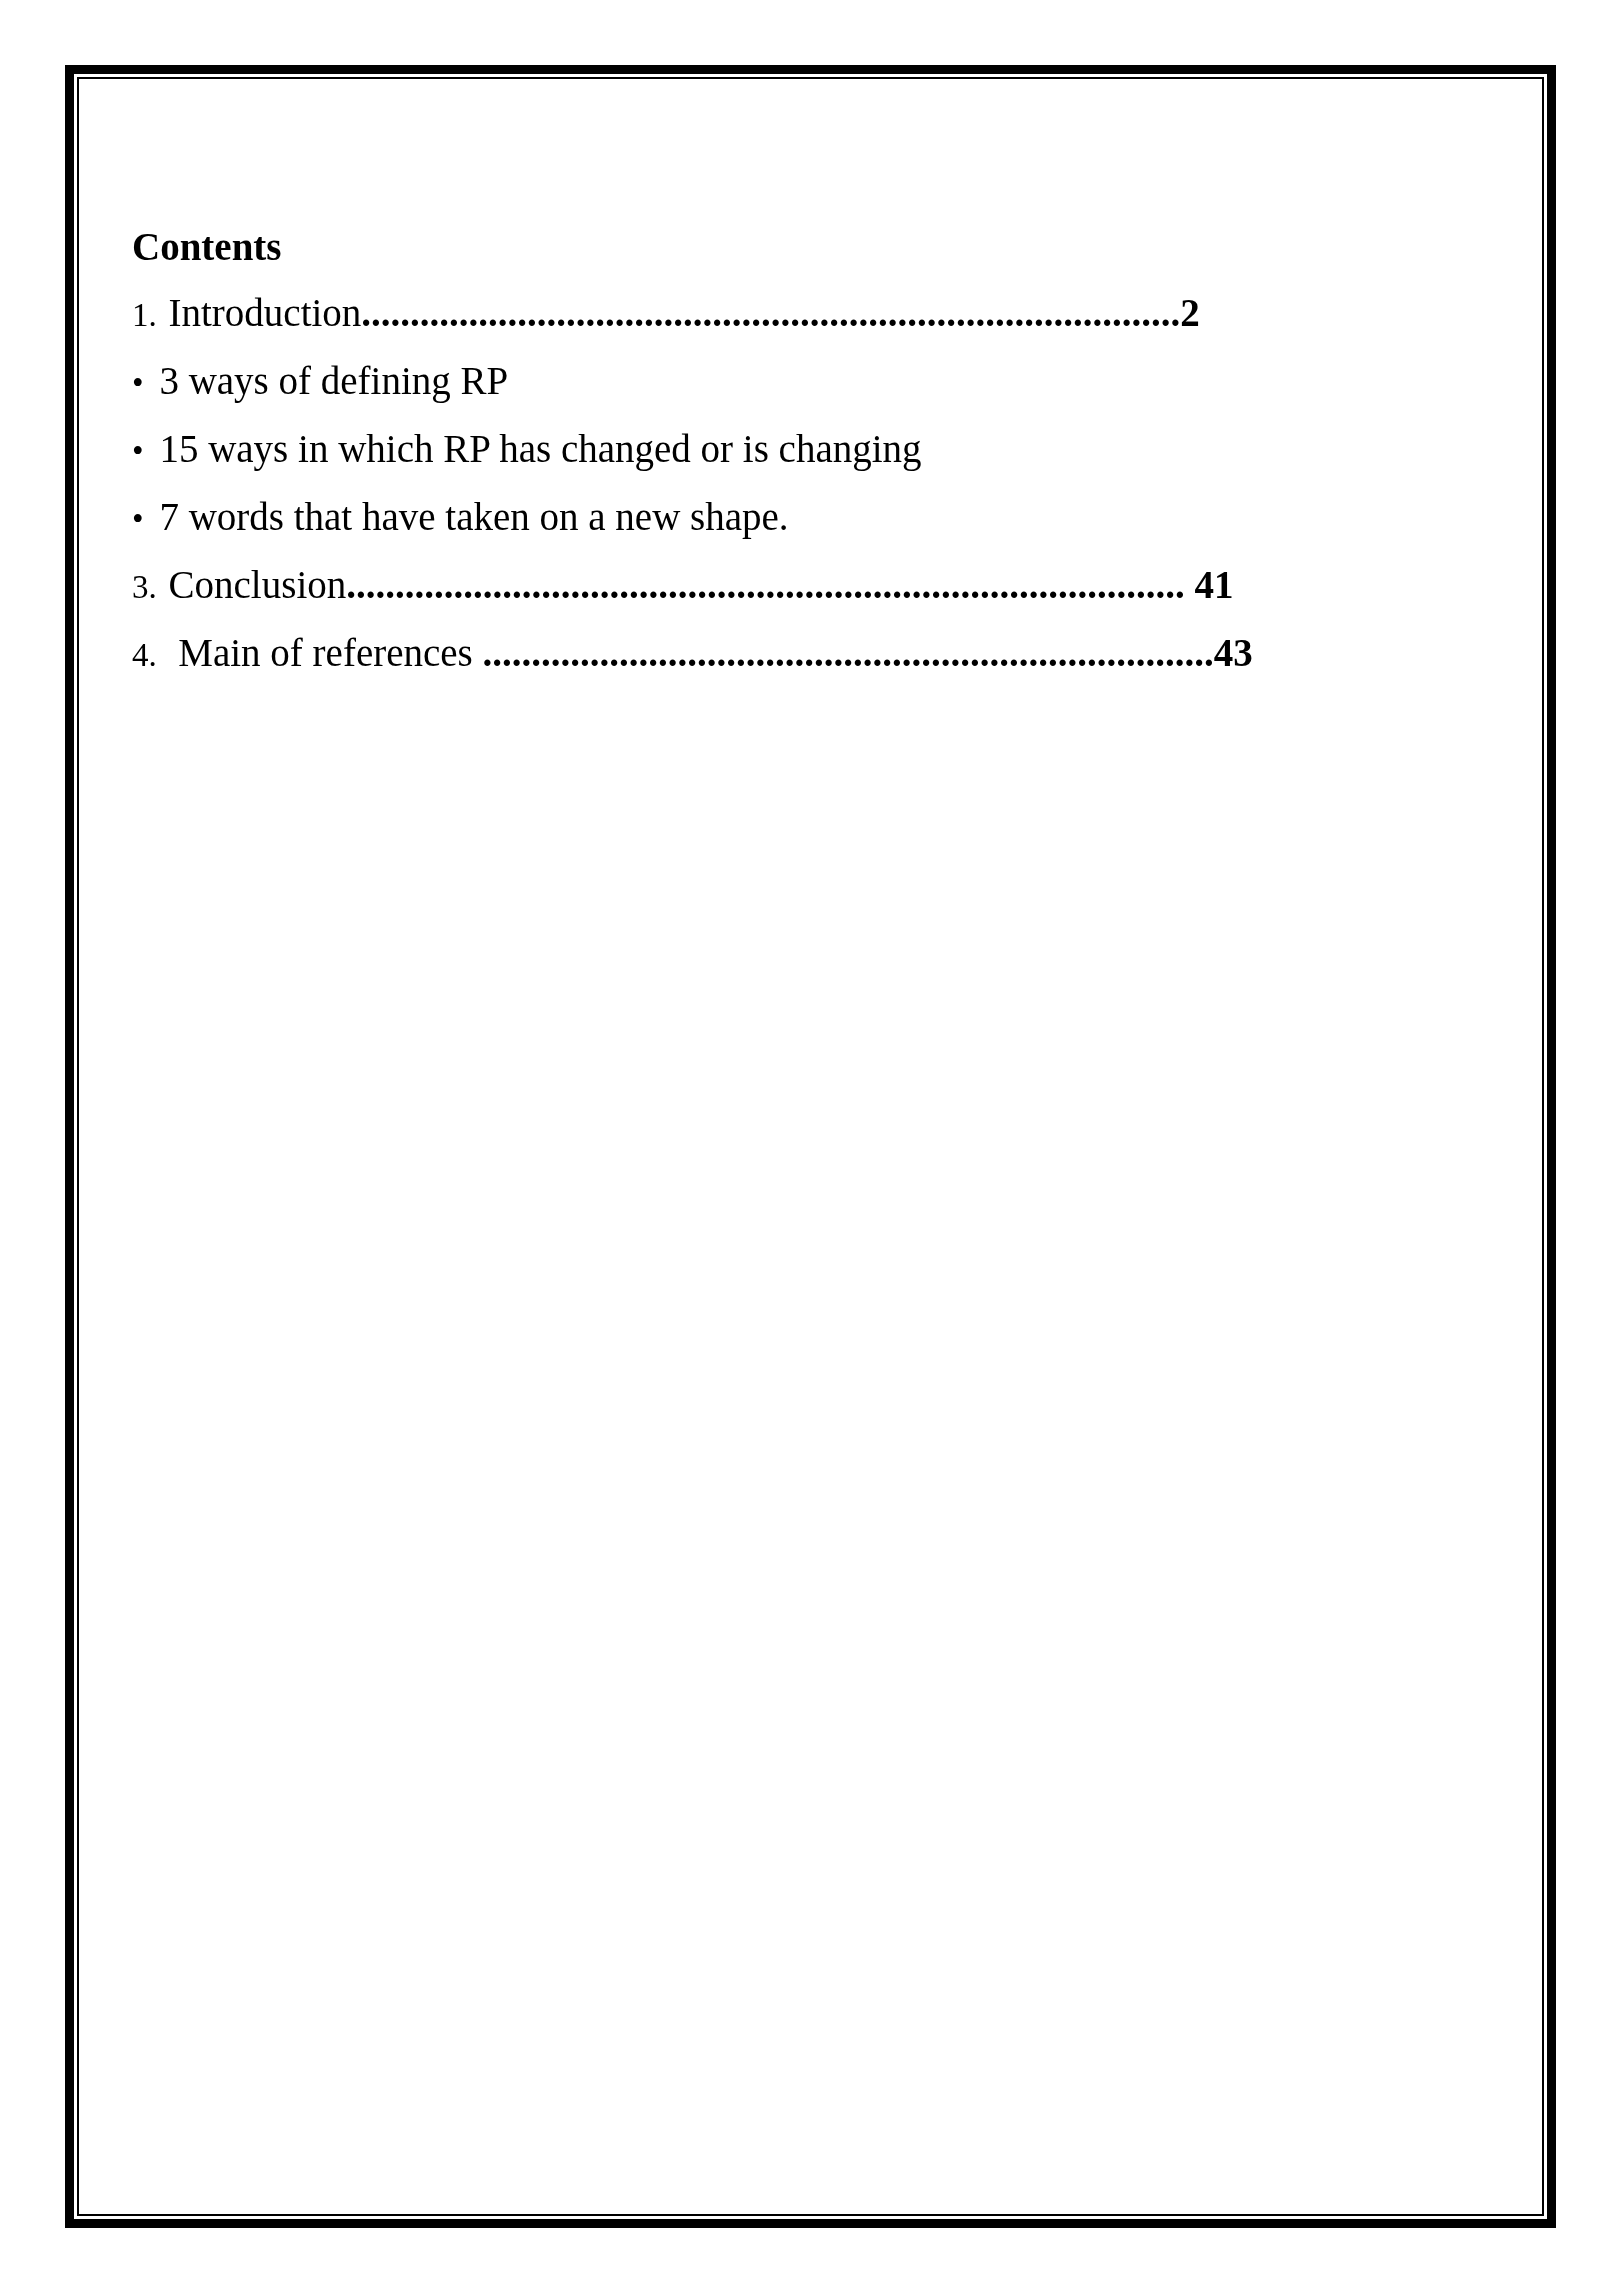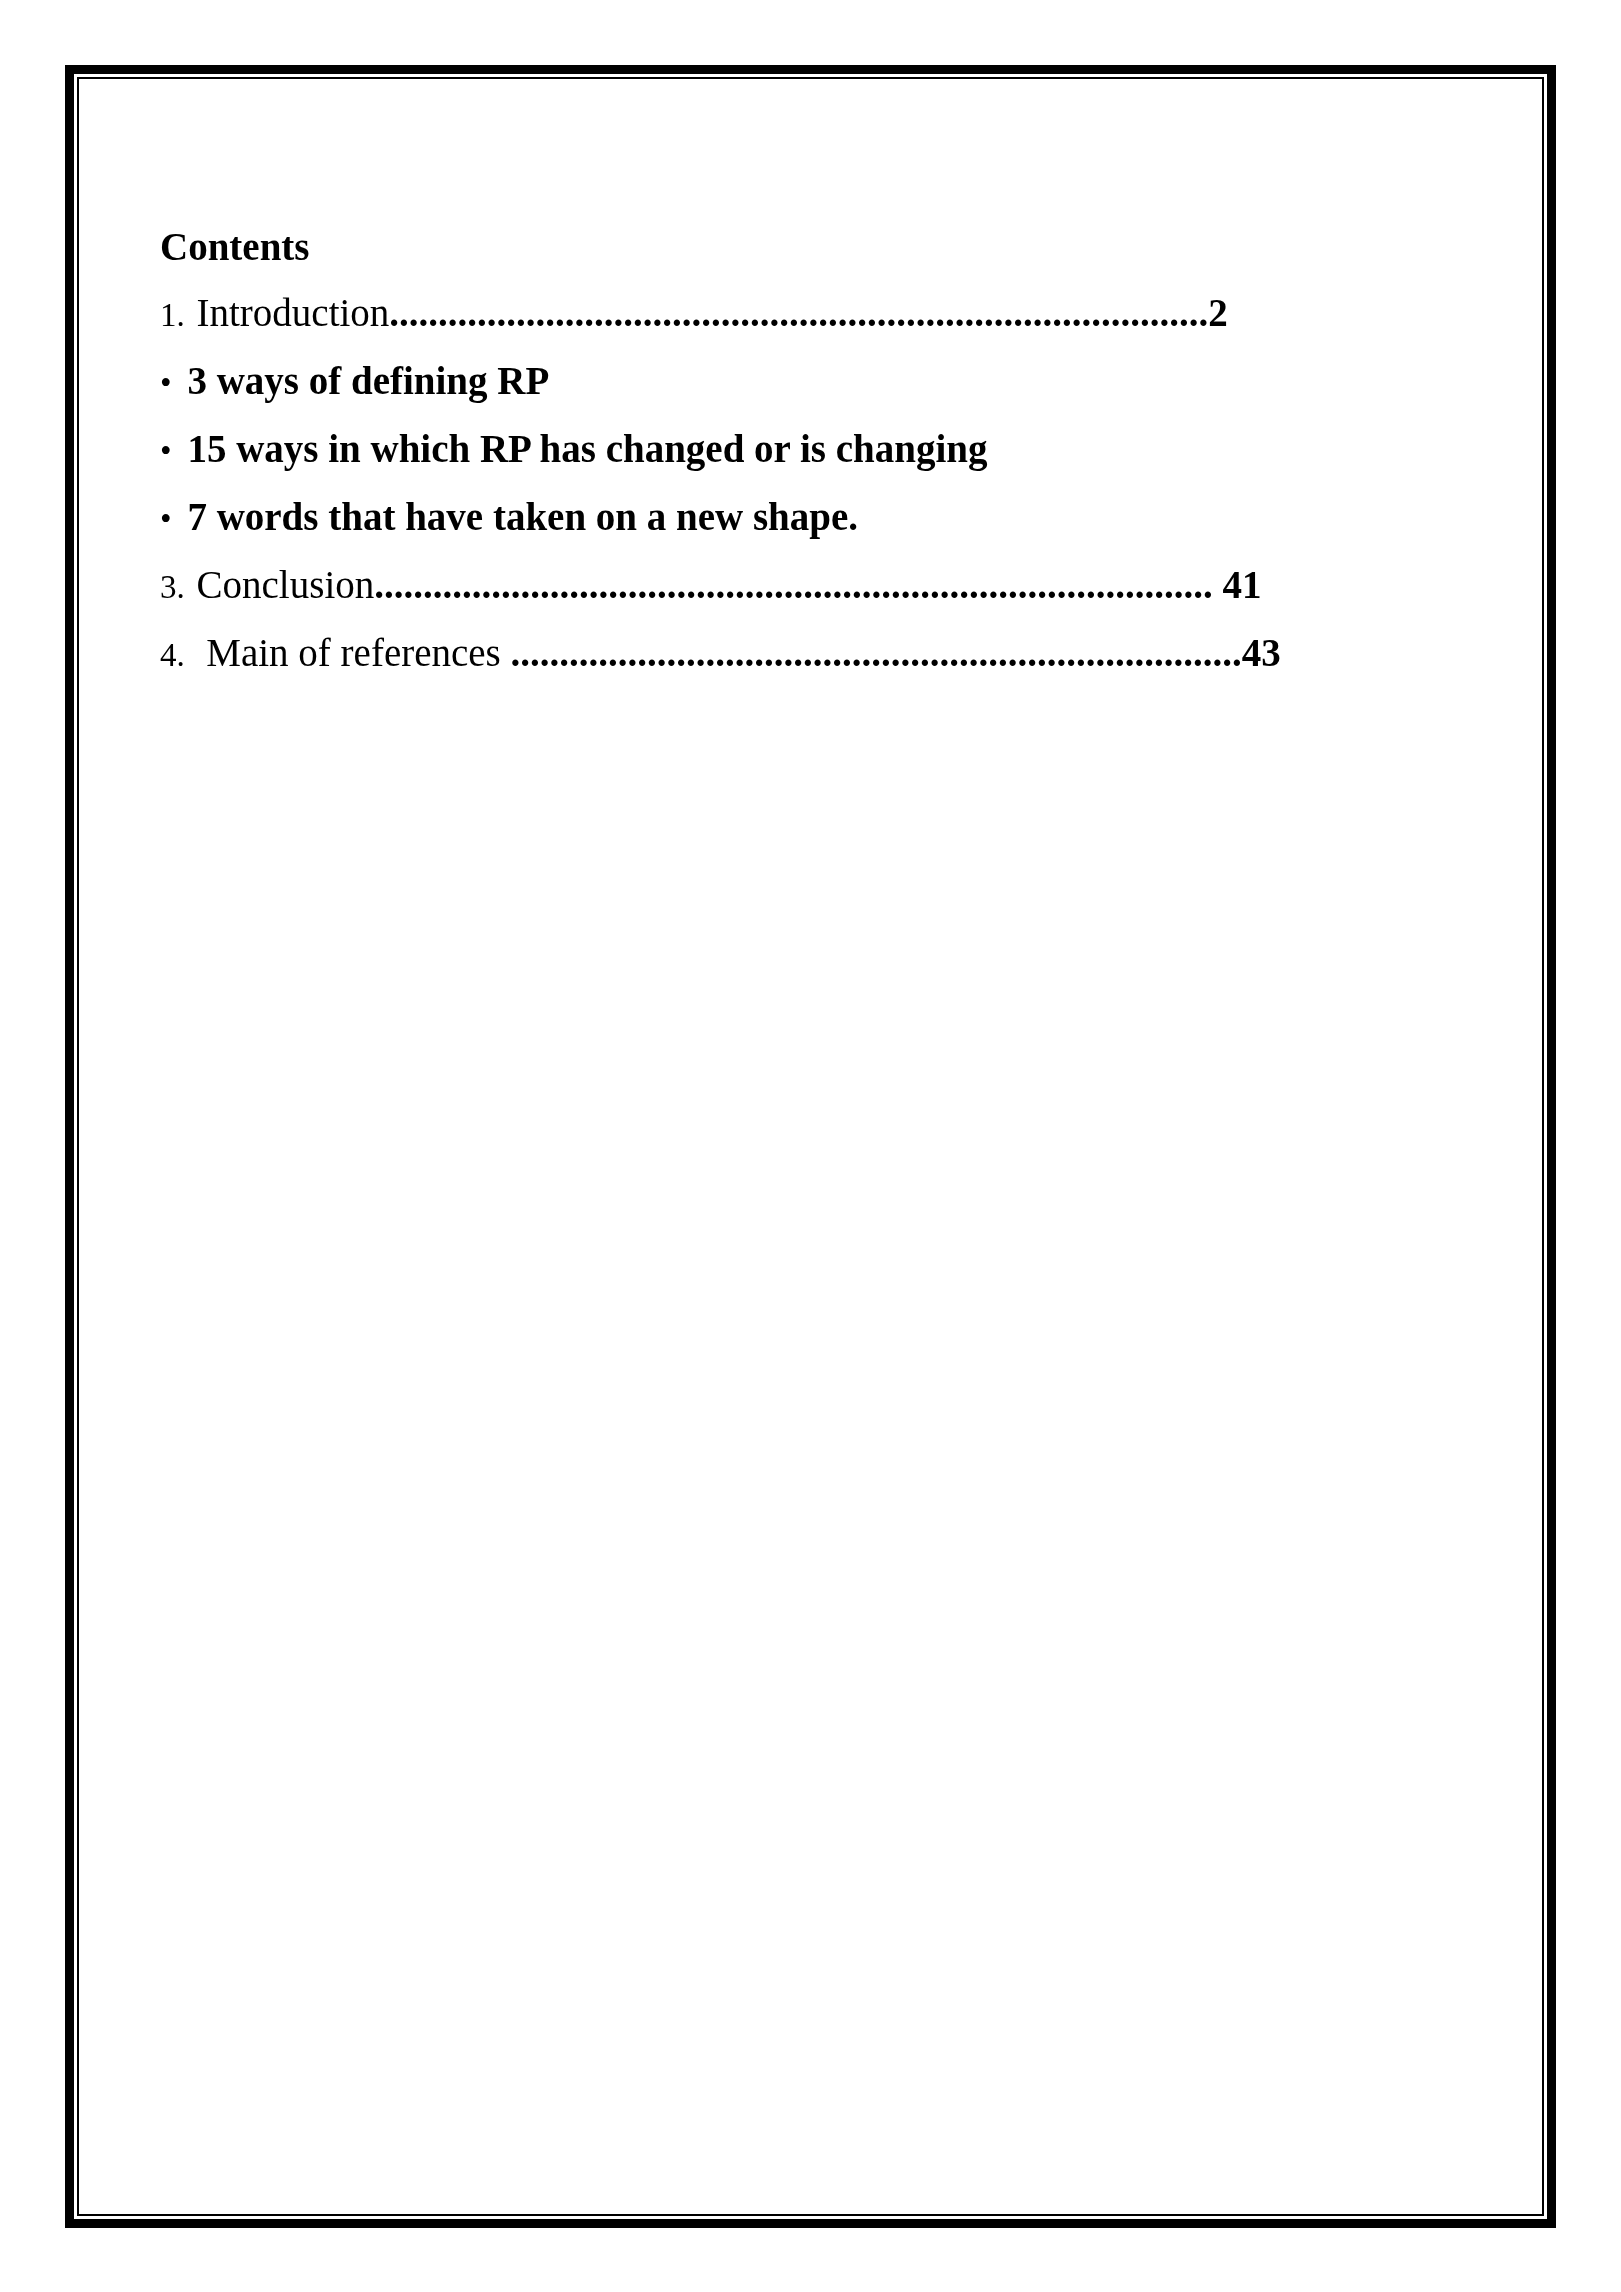--- a/index.html
+++ b/index.html
@@ -20,21 +20,21 @@
     inset: 65px;
     border: 9.8px solid #000000;
   }
   .frame-inner {
     position: absolute;
     inset: 77px;
     border: 2.9px solid #000000;
   }
   .content {
     position: absolute;
-    left: 160px;
+    left: 132px;
     top: 214px;
     width: 1166px;
   }
   .row {
     display: block;
     white-space: pre;
     font-size: 39px;
     line-height: 66px;
   }
   .heading {
@@ -57,21 +57,21 @@
   .toc-page {
     font-weight: bold;
   }
   .bullet-glyph {
     display: inline-block;
     width: 27.4px;
     font-size: 33px;
     font-weight: normal;
   }
   .bullet-text {
-    font-weight: bold;
+    font-weight: normal;
   }
 </style>
 </head>
 <body>
 
 <div class="frame-outer"></div>
 <div class="frame-inner"></div>
 
 <div class="content">
 

